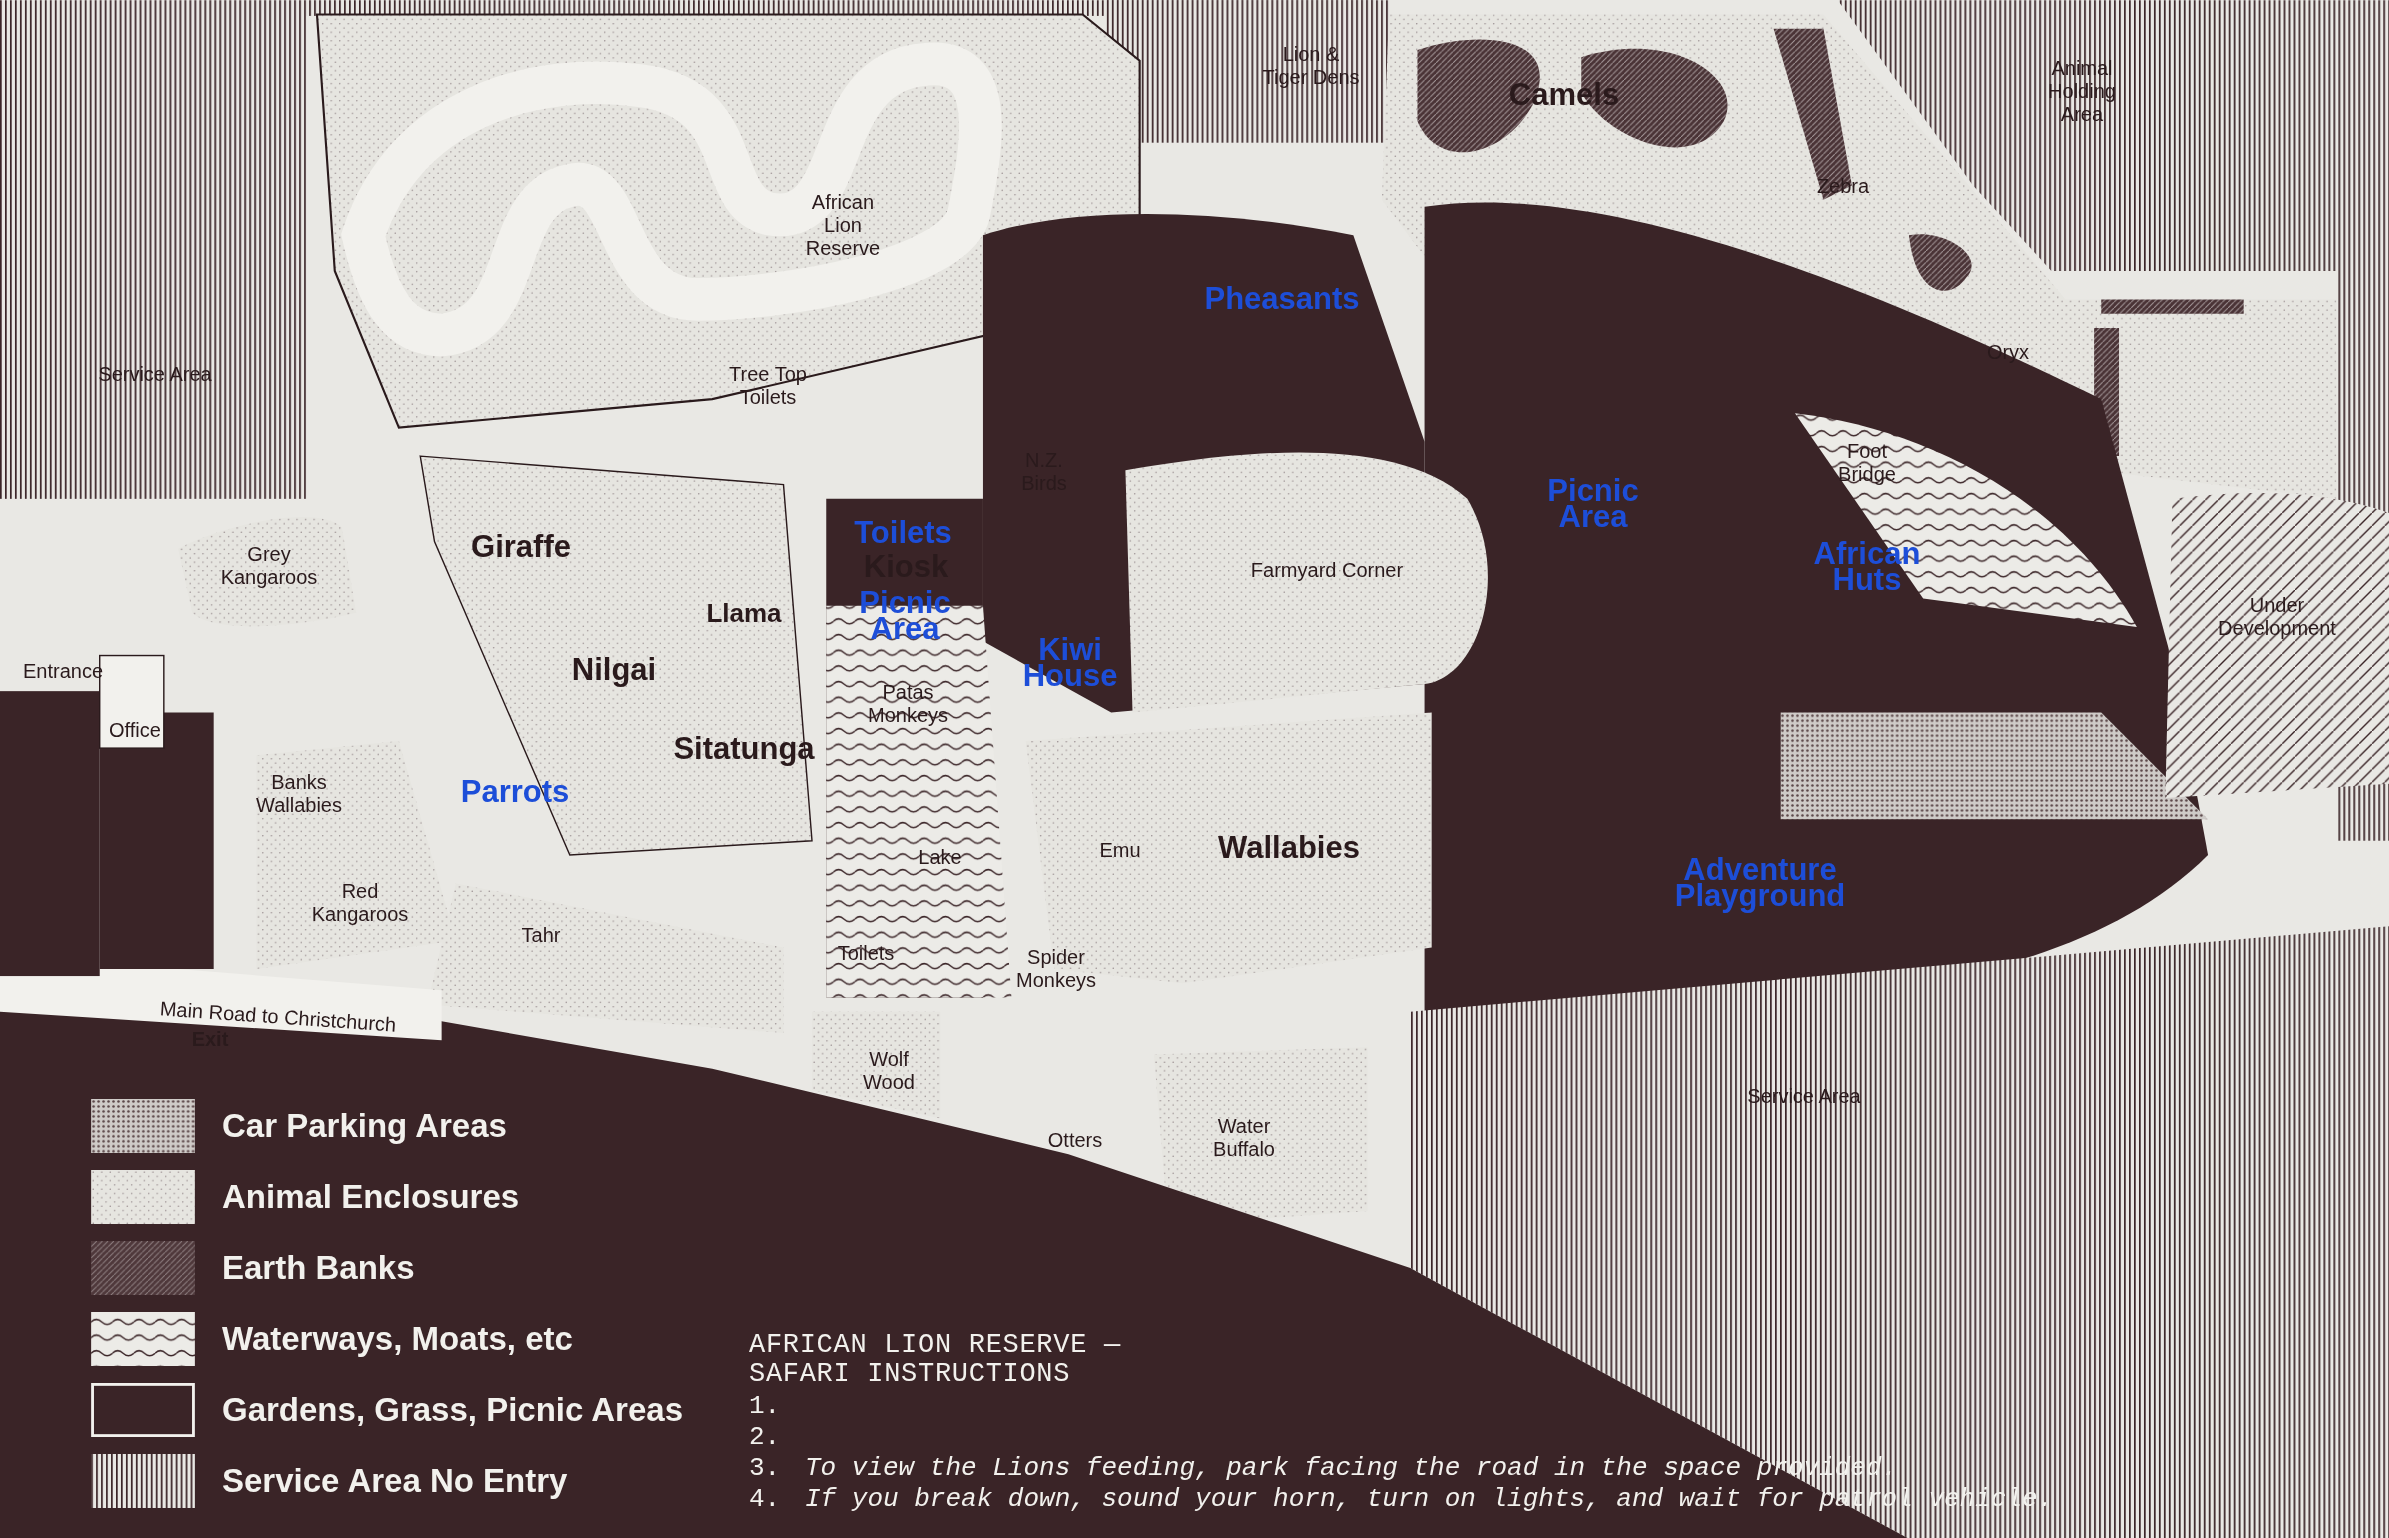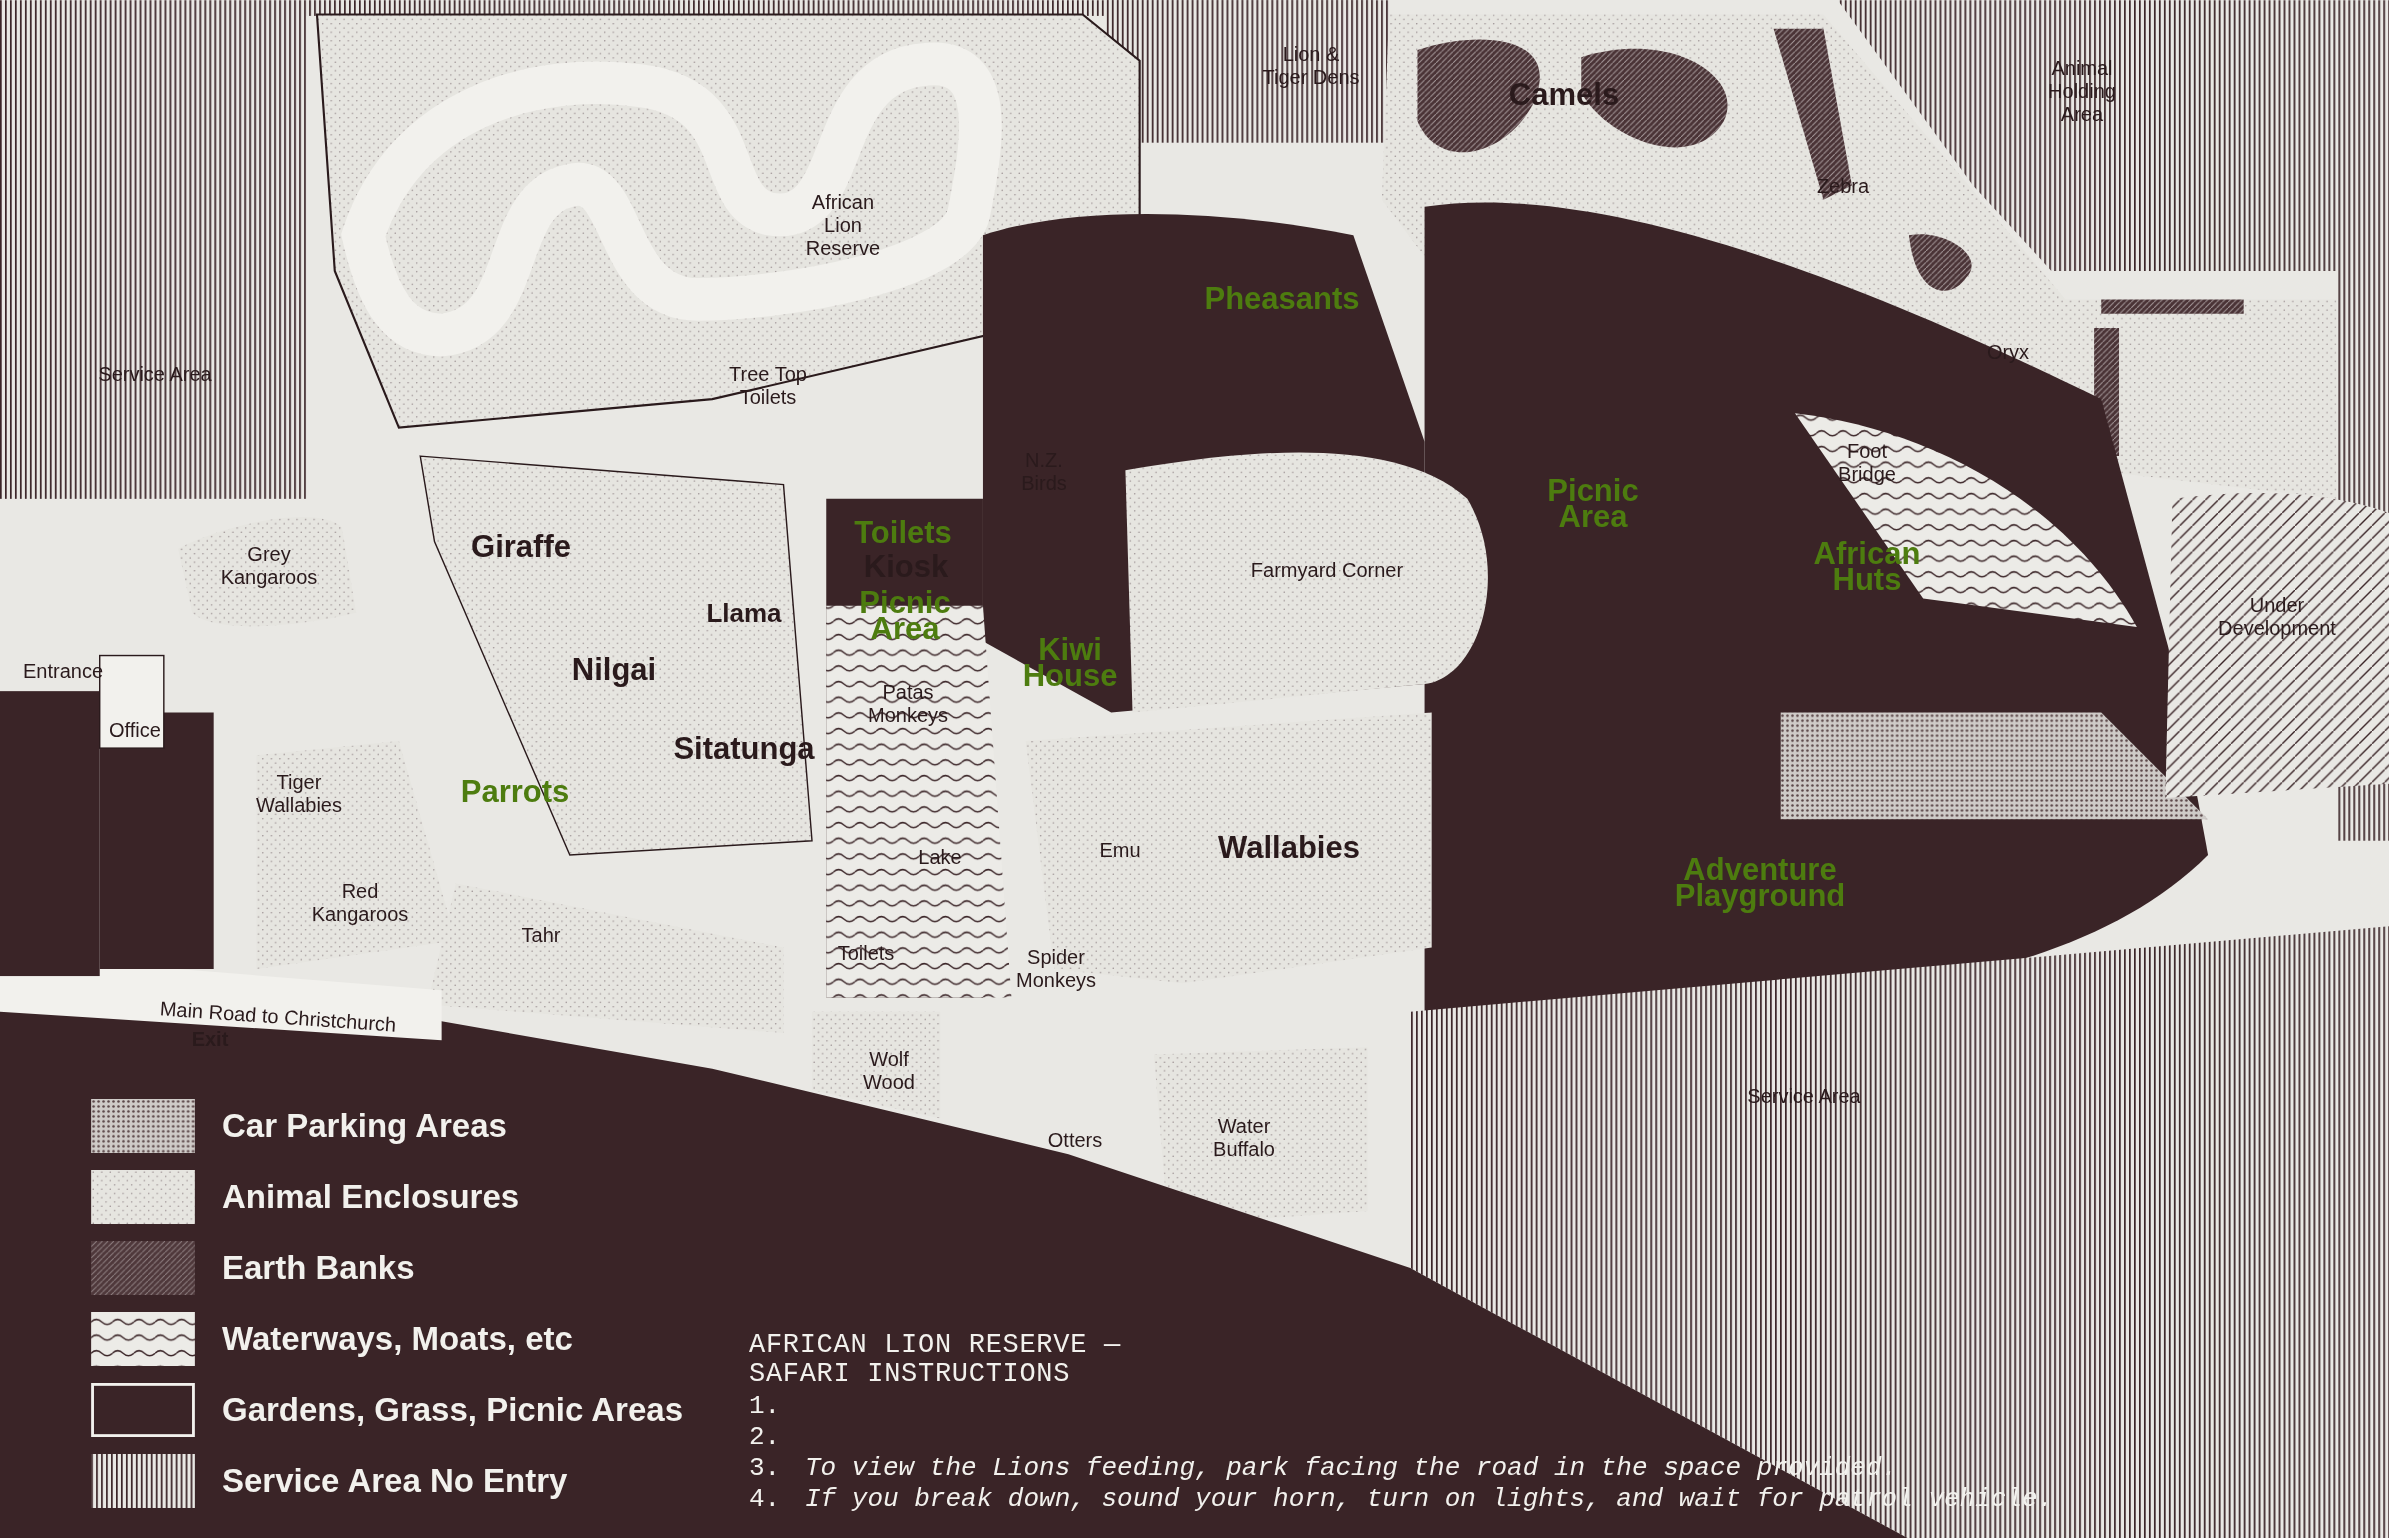--- a/index.html
+++ b/index.html
@@ -1,19 +1,19 @@
 <!DOCTYPE html>
 <html style="font-size:11.4px"><head>
 <meta charset="utf-8">
 <style>
   html,body{margin:0;padding:0;}
   body{width:2389px;height:1539px;overflow:hidden;background:#e9e8e4;position:relative;font-family:"Liberation Sans",sans-serif;}
   #map-svg{position:absolute;left:0;top:0;width:2389px;height:1539px;}
   .lbl{position:absolute;font-family:"Liberation Sans",sans-serif;font-weight:bold;color:#2a1a1c;font-size:31px;line-height:26px;text-align:center;white-space:pre-line;transform:translate(-50%,-50%);}
-  .lbl.light{color:#4d7c0f;}
+  .lbl.light{color:#1d4ed8;}
   .lbl.small{font-size:20px;line-height:23px;font-weight:normal;}
   .lbl.big{font-size:26px;line-height:28.5px;}
   .legend{position:absolute;left:91px;top:1090px;}
   .legend-item{display:flex;align-items:center;height:71px;}
   .legend-swatch{width:104px;height:54px;margin-right:27px;}
   .legend-label{color:#f2f1ed;font-size:33px;font-weight:bold;font-family:"Liberation Sans",sans-serif;}
   .instructions{position:absolute;left:749px;top:1331px;color:#f2f1ed;font-family:Liberation Mono, monospace;}
   .instr-title{font-size:27px;line-height:28.5px;letter-spacing:0.7px;}
   .instr-list{margin:2.8px 0 0 0;padding:0;list-style:none;}
   .instr-item{font-size:26px;line-height:31px;font-style:italic;display:flex;}
@@ -144,21 +144,21 @@
 <div class="lbl light" style="left:1593px;top:504px;">Picnic
 Area</div>
 <div class="lbl small" style="left:1867px;top:463px;">Foot
 Bridge</div>
 <div class="lbl light" style="left:1867px;top:567px;">African
 Huts</div>
 <div class="lbl small" style="left:2277px;top:617px;">Under
 Development</div>
 <div class="lbl small" style="left:63px;top:671px;">Entrance</div>
 <div class="lbl small" style="left:135px;top:730px;">Office</div>
-<div class="lbl small" style="left:299px;top:794px;">Tiger
+<div class="lbl small" style="left:299px;top:794px;">Banks
 Wallabies</div>
 <div class="lbl light" style="left:515px;top:792px;">Parrots</div>
 <div class="lbl small" style="left:360px;top:903px;">Red
 Kangaroos</div>
 <div class="lbl small" style="left:541px;top:935px;">Tahr</div>
 <div class="lbl small" style="left:940px;top:857px;">Lake</div>
 <div class="lbl small" style="left:1120px;top:850px;">Emu</div>
 <div class="lbl" style="left:1289px;top:848px;">Wallabies</div>
 <div class="lbl light" style="left:1760px;top:883px;">Adventure
 Playground</div>

